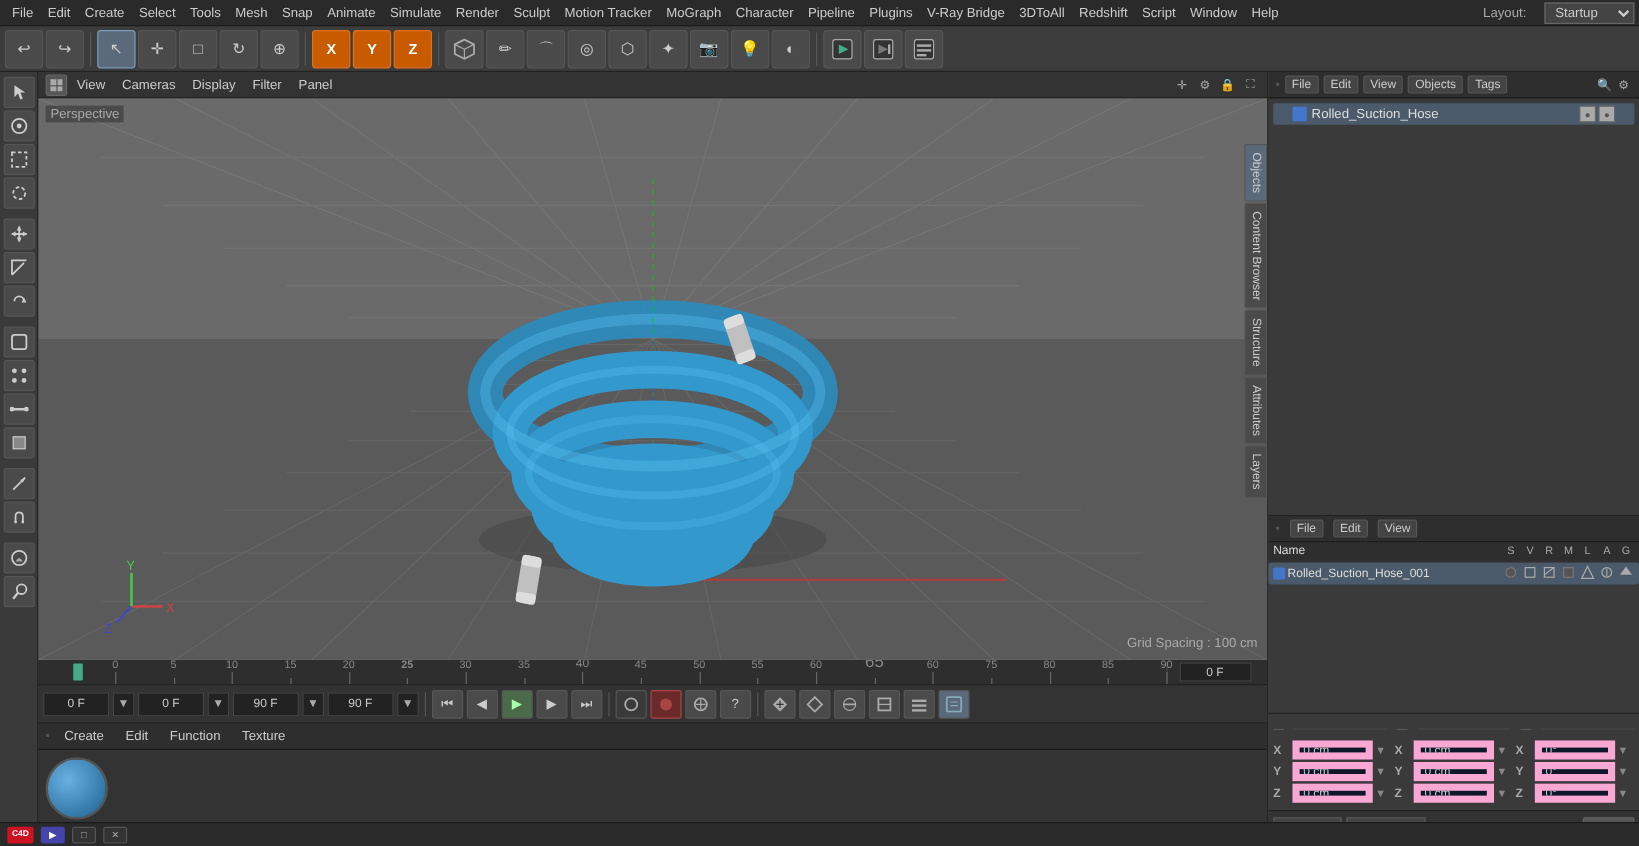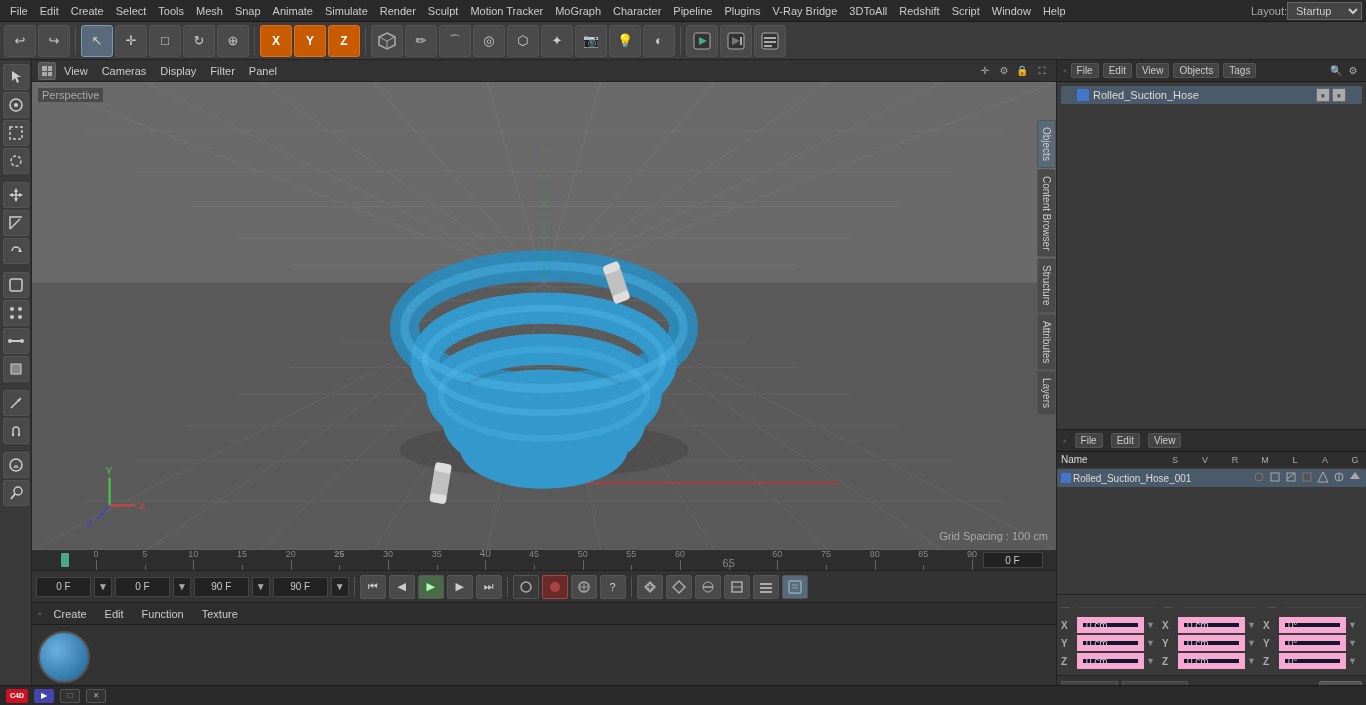--- a/index.html
+++ b/index.html
@@ -1,21 +1,21 @@
 <!DOCTYPE html>
 <html><head>
   <meta charset="utf-8">
   <style>
     * { margin: 0; padding: 0; box-sizing: border-box; }
     body { width: 1366px; height: 705px; overflow: hidden; background: #3a3a3a; font-family: Arial, sans-serif; font-size: 11px; color: #ccc; user-select: none; }
 
     
     #menu-bar { display: flex; align-items: center; background: #2a2a2a; height: 22px; padding: 0 4px; border-bottom: 1px solid #1a1a1a; }
     .menu-item { padding: 2px 6px; cursor: pointer; color: #ccc; font-size: 11px; white-space: nowrap; }
-    .layout-section { margin-left: auto; display: flex; align-items: center; gap: 0; }
+    .layout-section { margin-left: auto; display: flex; align-items: center; gap: 15px; }
     .layout-label { color: #aaa; font-size: 11px; }
     .layout-dropdown { background: #444; border: 1px solid #666; color: #ccc; font-size: 11px; height: 18px; padding: 0 4px; }
 
     
     #toolbar { display: flex; align-items: center; background: #3c3c3c; height: 38px; border-bottom: 1px solid #222; padding: 0 4px; gap: 2px; }
     .toolbar-btn { width: 32px; height: 32px; background: #4a4a4a; border: 1px solid #555; border-radius: 3px; display: flex; align-items: center; justify-content: center; cursor: pointer; font-size: 13px; color: #ccc; }
     .toolbar-btn.active { background: #5a6a7a; border-color: #7a9aba; }
     .toolbar-separator { width: 1px; height: 28px; background: #555; margin: 0 3px; }
     .toolbar-btn-orange { background: #c85a00; border-color: #e07020; }
 
@@ -59,21 +59,21 @@
     
     .vtab { writing-mode: vertical-rl; text-orientation: mixed; padding: 6px 3px; background: #4a4a4a; border: 1px solid #555; cursor: pointer; font-size: 10px; color: #ccc; border-radius: 2px 0 0 2px; }
     .vtab.active { background: #5a6a7a; }
 
     
     #vtabs-container { position: absolute; right: 310px; top: 60px; display: flex; flex-direction: column; gap: 1px; z-index: 10; }
 
     
     #right-bottom { flex: 1; background: #3a3a3a; display: flex; flex-direction: column; }
     #right-bottom-header { display: flex; align-items: center; background: #2e2e2e; height: 22px; padding: 0 6px; border-bottom: 1px solid #1a1a1a; gap: 8px; font-size: 11px; }
-    .obj-table-header { display: flex; align-items: center; gap: 16px; padding: 2px 4px; background: #2e2e2e; border-bottom: 1px solid #333; font-size: 10px; color: #aaa; }
+    .obj-table-header { display: flex; align-items: flex-start; gap: 2px; padding: 2px 4px; background: #2e2e2e; border-bottom: 1px solid #333; font-size: 10px; color: #aaa; }
     .obj-table-row { display: flex; align-items: center; gap: 2px; padding: 2px 4px; background: #4a5a6a; border-radius: 2px; margin: 1px 0; }
     .col-name { flex: 1; font-size: 10px; color: #ddd; }
     .col-icon { width: 14px; text-align: center; font-size: 9px; color: #aaa; }
 
     
     #bottom-area { display: flex; height: 100px; background: #333; border-top: 1px solid #222; }
     #material-header { display: flex; align-items: center; background: #2e2e2e; height: 22px; padding: 0 6px; gap: 6px; font-size: 11px; border-bottom: 1px solid #1a1a1a; }
     #material-content { display: flex; align-items: center; padding: 4px; gap: 6px; }
     .material-ball { width: 52px; height: 52px; border-radius: 50%; background: radial-gradient(circle at 35% 35%, #6ab0e0, #1a6090); border: 2px solid #555; cursor: pointer; flex-shrink: 0; }
 
@@ -440,21 +440,21 @@
             <div style="position: absolute; left: 44.4444%; bottom: 11px; font-size: 10px; color: rgb(136, 136, 136); transform: translateX(-50%);">40</div>
             <div style="position: absolute; left: 50%; bottom: 0px; width: 1px; height: 5px; background: rgb(102, 102, 102);"></div>
             <div style="position: absolute; left: 50%; bottom: 11px; font-size: 9px; color: rgb(136, 136, 136); transform: translateX(-50%);">45</div>
             <div style="position: absolute; left: 55.5556%; bottom: 0px; width: 1px; height: 10px; background: rgb(102, 102, 102);"></div>
             <div style="position: absolute; left: 55.5556%; bottom: 11px; font-size: 9px; color: rgb(136, 136, 136); transform: translateX(-50%);">50</div>
             <div style="position: absolute; left: 61.1111%; bottom: 0px; width: 1px; height: 5px; background: rgb(102, 102, 102);"></div>
             <div style="position: absolute; left: 61.1111%; bottom: 11px; font-size: 9px; color: rgb(136, 136, 136); transform: translateX(-50%);">55</div>
             <div style="position: absolute; left: 66.6667%; bottom: 0px; width: 1px; height: 10px; background: rgb(102, 102, 102);"></div>
             <div style="position: absolute; left: 66.6667%; bottom: 11px; font-size: 9px; color: rgb(136, 136, 136); transform: translateX(-50%);">60</div>
             <div style="position: absolute; left: 72.2222%; bottom: 0px; width: 1px; height: 5px; background: rgb(102, 102, 102);"></div>
-            <div style="position: absolute; left: 72.2222%; bottom: 1px; font-size: 11px; color: rgb(136, 136, 136); transform: translateX(-50%);">65</div>
+            <div style="position: absolute; left: 72.2222%; bottom: 11px; font-size: 14px; color: rgb(136, 136, 136); transform: translateX(-50%);">65</div>
             <div style="position: absolute; left: 77.7778%; bottom: 0px; width: 1px; height: 10px; background: rgb(102, 102, 102);"></div>
             <div style="position: absolute; left: 77.7778%; bottom: 11px; font-size: 9px; color: rgb(136, 136, 136); transform: translateX(-50%);">60</div>
             <div style="position: absolute; left: 83.3333%; bottom: 0px; width: 1px; height: 5px; background: rgb(102, 102, 102);"></div>
             <div style="position: absolute; left: 83.3333%; bottom: 11px; font-size: 9px; color: rgb(136, 136, 136); transform: translateX(-50%);">75</div>
             <div style="position: absolute; left: 88.8889%; bottom: 0px; width: 1px; height: 10px; background: rgb(102, 102, 102);"></div>
             <div style="position: absolute; left: 88.8889%; bottom: 11px; font-size: 9px; color: rgb(136, 136, 136); transform: translateX(-50%);">80</div>
             <div style="position: absolute; left: 94.4444%; bottom: 0px; width: 1px; height: 5px; background: rgb(102, 102, 102);"></div>
             <div style="position: absolute; left: 94.4444%; bottom: 11px; font-size: 9px; color: rgb(136, 136, 136); transform: translateX(-50%);">85</div>
             <div style="position: absolute; left: 100%; bottom: 0px; width: 1px; height: 10px; background: rgb(102, 102, 102);"></div>
             <div style="position: absolute; left: 100%; bottom: 11px; font-size: 9px; color: rgb(136, 136, 136); transform: translateX(-50%);">90</div>

